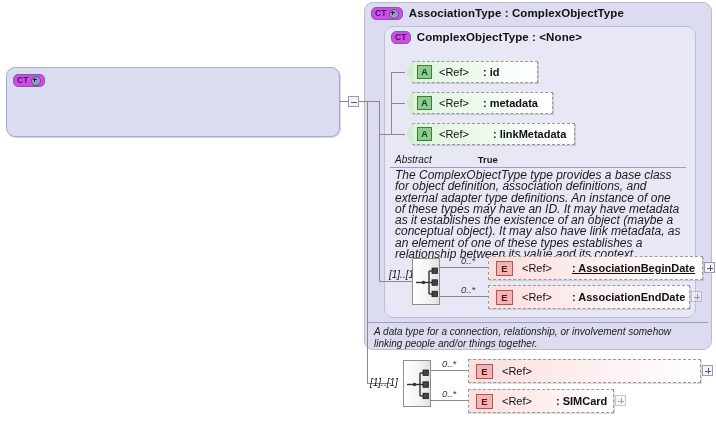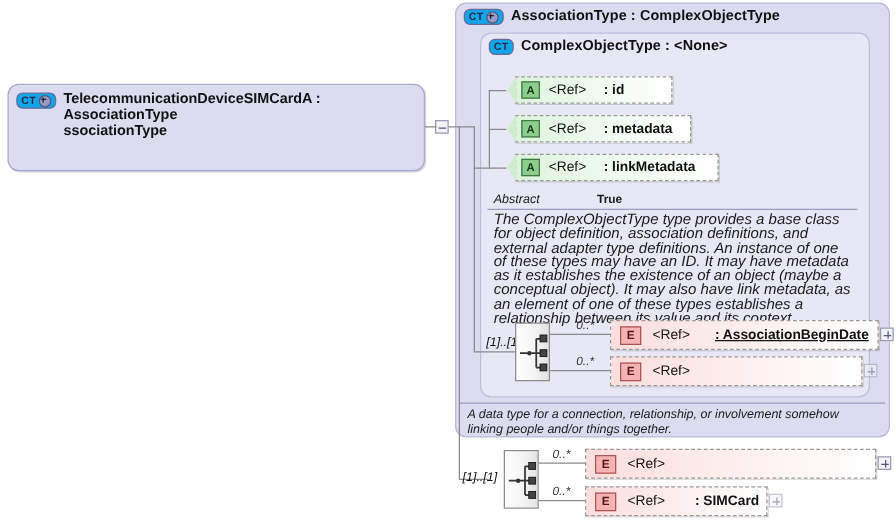--- a/index.html
+++ b/index.html
@@ -43,21 +43,21 @@
     padding:3px 6px 2px 6px;
     font-weight:bold;font-size:11.5px;color:#111;
     letter-spacing:.1px;
   }
   .title-txt{font-weight:bold;font-size:11.5px;line-height:13px;color:#111;}
 
   
   .badge{
     display:inline-flex;align-items:center;justify-content:center;
     box-sizing:border-box;
-    background:#0ea5e9;
+    background:#d946ef;
     border:1px solid #6a6a9a;
     border-radius:5px;
     height:13px;padding:0 3px;
     font-size:8.5px;font-weight:bold;color:#2a2a46;
     line-height:11px;letter-spacing:.2px;
     flex:none;
   }
   .badge .plus{
     display:inline-block;width:8px;height:8px;margin-left:2px;
     border-radius:50%;
@@ -210,24 +210,20 @@
     </div>
     <div class="abstract-txt">The ComplexObjectType type provides a base class for object definition, association definitions, and external adapter type definitions. An instance of one of these types may have an ID. It may have metadata as it establishes the existence of an object (maybe a conceptual object). It may also have link metadata, as an element of one of these types establishes a relationship between its value and its context.</div>
   </div>
 
   <div class="left-type" style="left:6px;top:67px;width:334px;height:70px;">
     <div class="ttl">
       <span class="badge" style="margin-top:1px;">
         <span>CT</span>
           <span class="plus"></span>
       </span>
-      <span style="display:flex;flex-direction:column;">
-        <span class="title-txt">TelecommunicationDeviceSIMCardA : AssociationType</span>
-        <span class="title-txt">ssociationType</span>
-      </span>
     </div>
   </div>
 
   <div class="expander" style="left:348px;top:96px;"></div>
 
   <div class="ln h" style="left:340px;top:101px;width:9px;"></div>
   <div class="ln h" style="left:359px;top:101px;width:8px;"></div>
 
   <div class="ln v" style="left:367px;top:101px;height:282px;"></div>
 
@@ -252,21 +248,21 @@
 
   <div class="attr-node" style="left:412px;top:92px;width:141px;">
     <span class="a-ico">A</span>
     <span class="node-ref">&lt;Ref&gt;</span>
     <span class="node-name" style="margin-left:14px;">: metadata</span>
   </div>
 
   <div class="attr-node" style="left:412px;top:123px;width:163px;">
     <span class="a-ico">A</span>
     <span class="node-ref">&lt;Ref&gt;</span>
-    <span class="node-name" style="margin-left:14px;">: linkMetadata</span>
+    <span class="node-name" style="margin-left:24px;">: linkMetadata</span>
   </div>
 
   <div class="card" style="left:389px;top:269px;">[1]..[1]</div>
 
   <div class="seq" style="left:412px;top:258px;width:28px;height:47px;">
     <svg width="28" height="47" viewBox="0 0 28 47" style="display:block;">
       <line x1="3" y1="23.5" x2="9" y2="23.5" stroke="#333" stroke-width="1.4"></line>
       <circle cx="10.5" cy="23.5" r="1.8" fill="#333"></circle>
       <line x1="12" y1="23.5" x2="16" y2="23.5" stroke="#333" stroke-width="1.4"></line>
       <line x1="16" y1="12" x2="16" y2="35" stroke="#333" stroke-width="1.4"></line>
@@ -288,20 +284,21 @@
   <div class="elem-node" style="left:488px;top:256px;width:215px;">
     <span class="e-ico">E</span>
     <span class="node-ref">&lt;Ref&gt;</span>
     <span class="node-name" style="margin-left:20px;text-decoration:underline;">: AssociationBeginDate</span>
   </div>
   <div class="expander plus" style="left:704px;top:262px;"></div>
 
   <div class="elem-node" style="left:488px;top:285px;width:202px;">
     <span class="e-ico">E</span>
     <span class="node-ref">&lt;Ref&gt;</span>
+    <span class="node-name" style="margin-left:20px;">: AssociationEndDate</span>
   </div>
   <div class="expander plus faint" style="left:691px;top:291px;"></div>
 
   <div class="card" style="left:370px;top:377px;">[1]..[1]</div>
 
   <div class="seq" style="left:403px;top:360px;width:28px;height:47px;">
     <svg width="28" height="47" viewBox="0 0 28 47" style="display:block;">
       <line x1="3" y1="23.5" x2="9" y2="23.5" stroke="#333" stroke-width="1.4"></line>
       <circle cx="10.5" cy="23.5" r="1.8" fill="#333"></circle>
       <line x1="12" y1="23.5" x2="16" y2="23.5" stroke="#333" stroke-width="1.4"></line>

